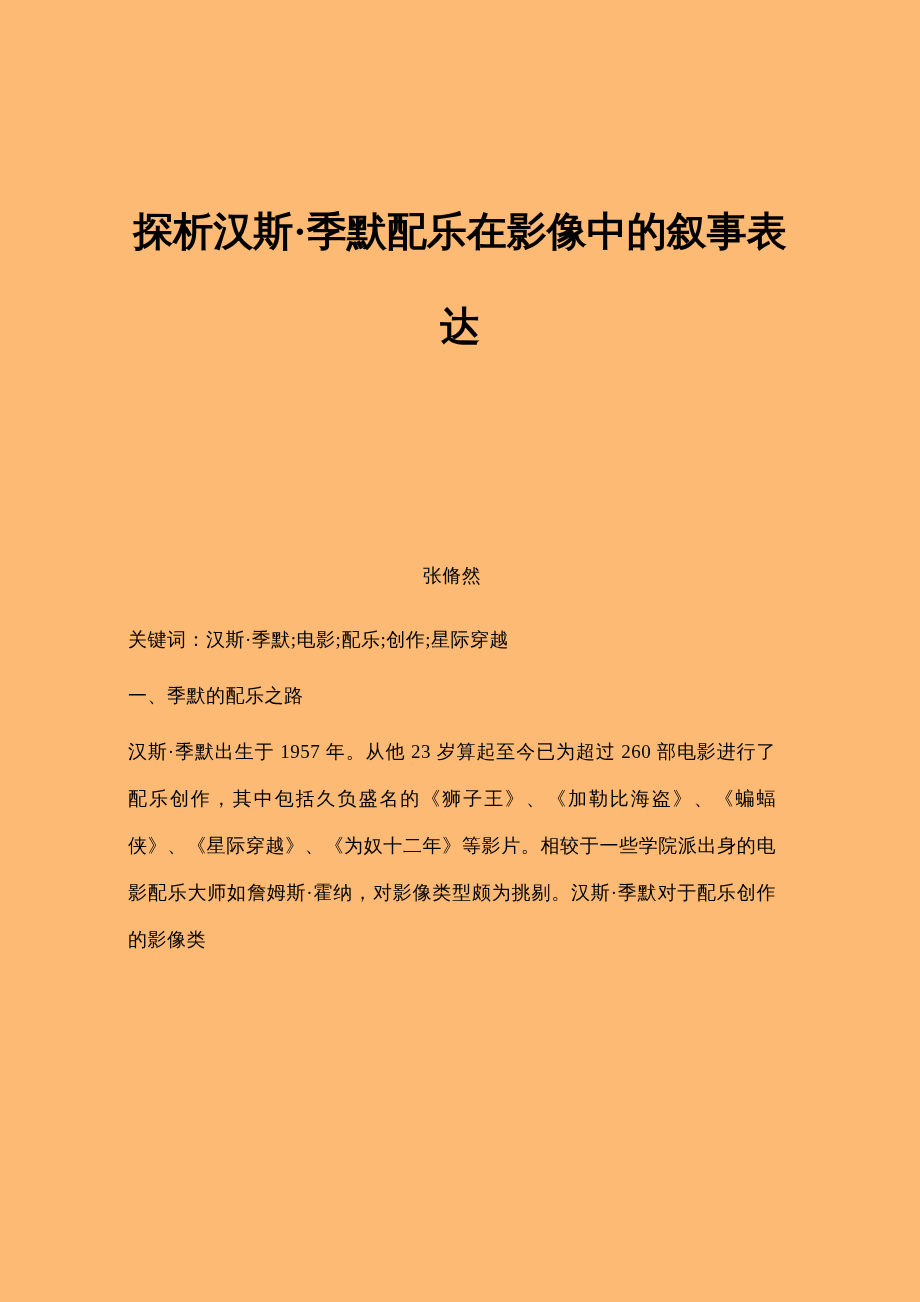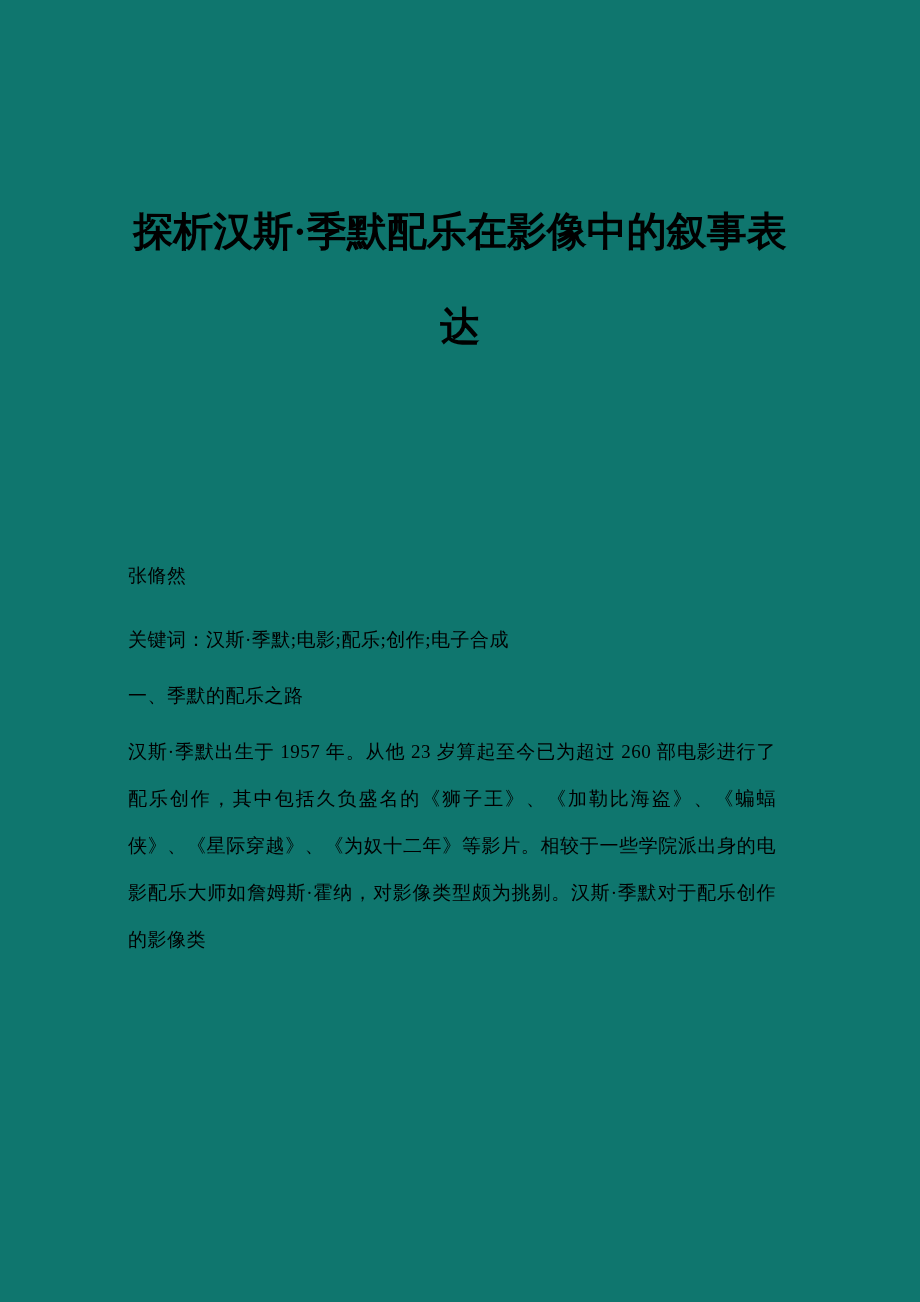--- a/index.html
+++ b/index.html
@@ -32,38 +32,38 @@
   .para {
     width: 648px;
     margin: 0 0 9px 0;
     font-size: 19px;
     line-height: 47px;
     text-align: justify;
     letter-spacing: 0.5px;
   }
   .author {
     margin-bottom: 17px;
-    text-align: left;
+    text-align: center;
   }
   .body-paragraph {
     margin-bottom: 0;
   }
 </style>
 </head>
 <body style="background: rgb(255, 255, 255);">
 
-<div class="page" style="background: #0f766e; color: rgb(0, 0, 0);">
+<div class="page" style="background: #fdba74; color: rgb(0, 0, 0);">
 
   <h1 class="title">
     <span class="title-line">探析汉斯·季默配乐在影像中的叙事表</span>
     <span class="title-line">达</span>
   </h1>
 
   <p class="para author">张脩然</p>
 
 
-  <p class="para">关键词：汉斯·季默;电影;配乐;创作;电子合成</p>
+  <p class="para">关键词：汉斯·季默;电影;配乐;创作;星际穿越</p>
 
   <p class="para">一、季默的配乐之路</p>
 
   <p class="para body-paragraph">汉斯·季默出生于 1957 年。从他 23 岁算起至今已为超过 260 部电影进行了配乐创作，其中包括久负盛名的《狮子王》、《加勒比海盗》、《蝙蝠侠》、《星际穿越》、《为奴十二年》等影片。相较于一些学院派出身的电影配乐大师如詹姆斯·霍纳，对影像类型颇为挑剔。汉斯·季默对于配乐创作的影像类</p>
 
 </div>
 
 </body></html>

